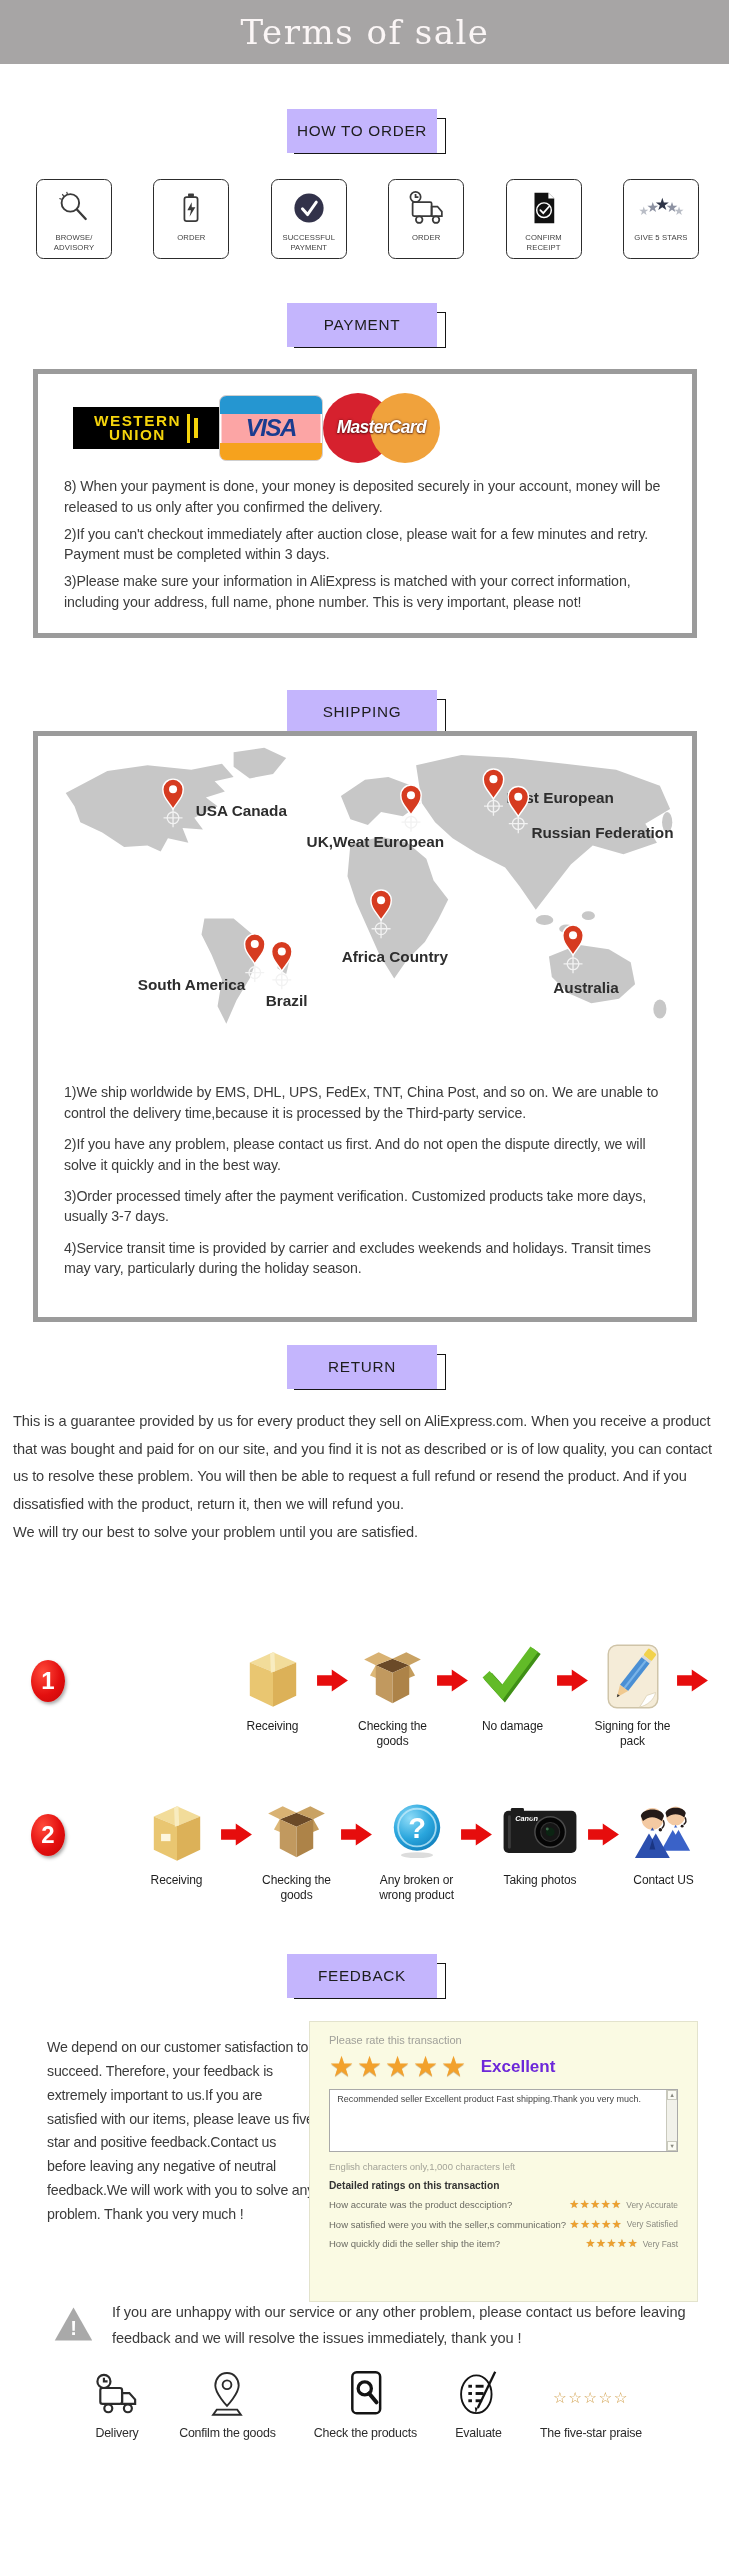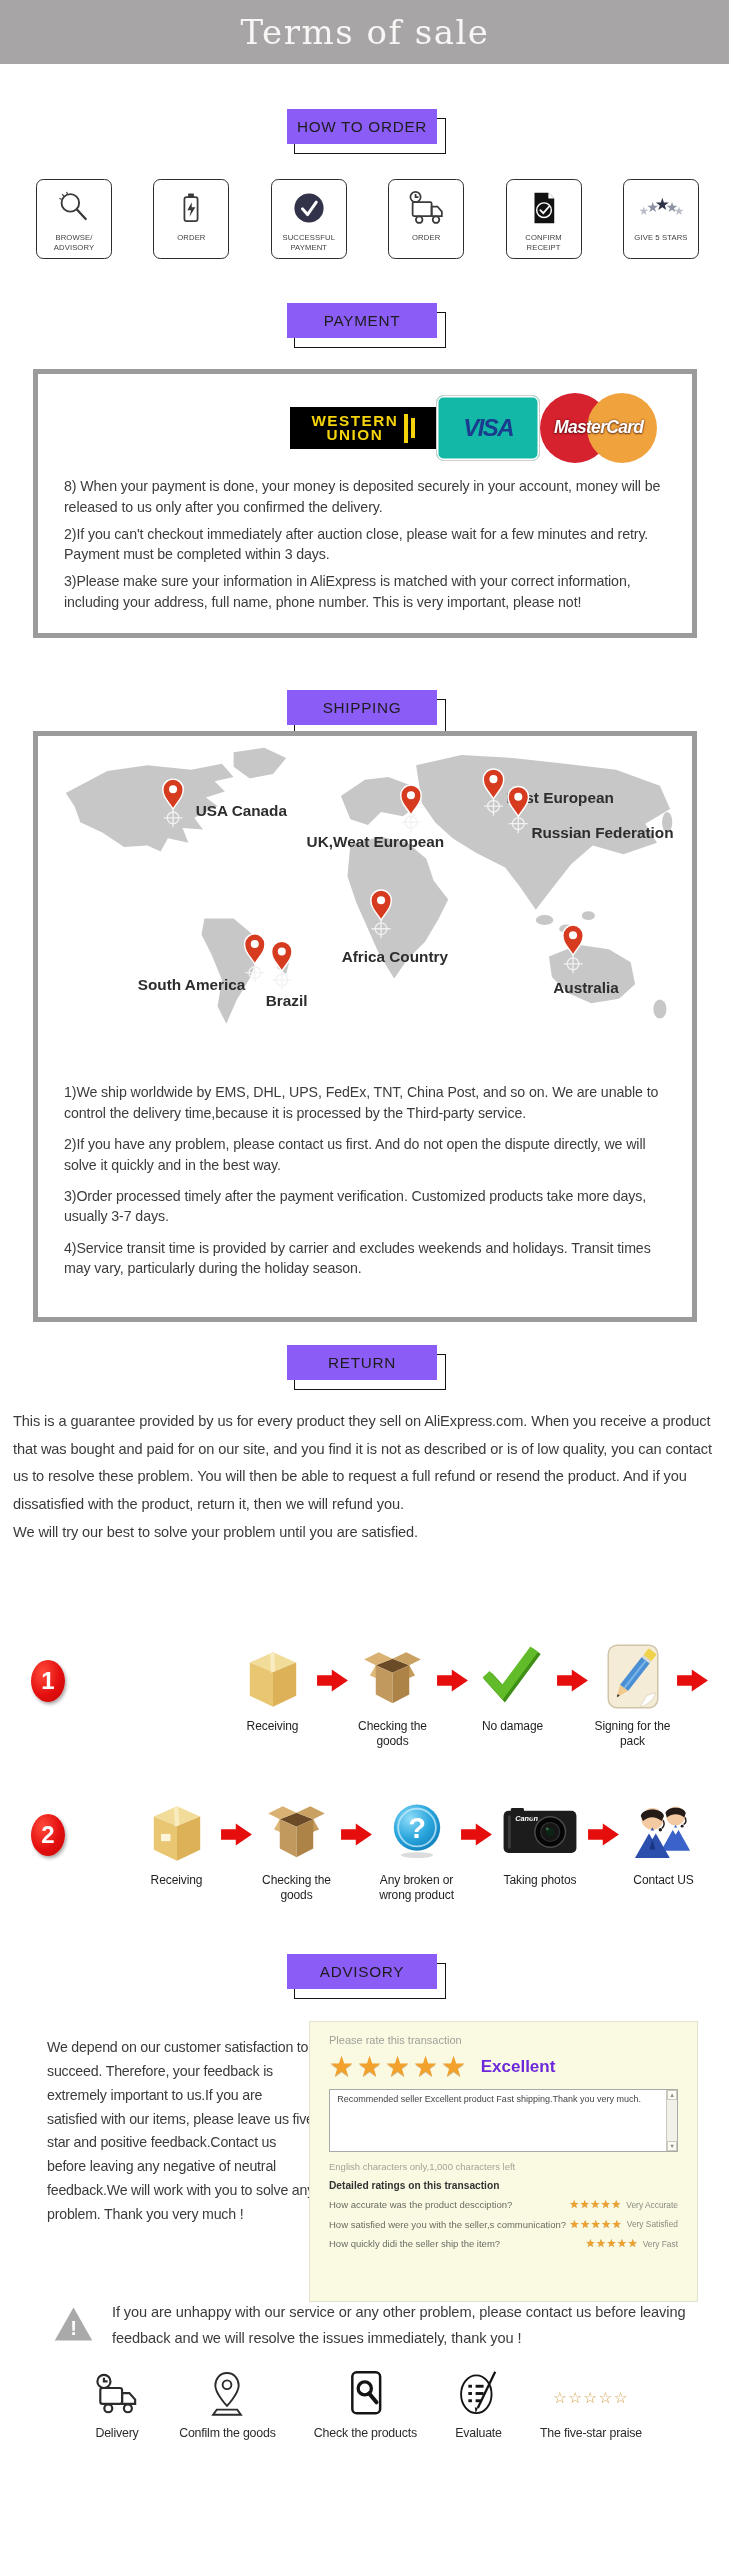--- a/index.html
+++ b/index.html
@@ -10,59 +10,59 @@
   
   .hero { position:absolute; left:0; top:0; width:730px; height:64px;
           background:#a7a5a5; display:flex; align-items:center; justify-content:center; }
   .hero h1 { font-family:"DejaVu Serif", serif; font-weight:400; font-size:34px;
              color:#fbf6f6; letter-spacing:1.5px; }
 
   
   .sec-head { position:absolute; left:50%; transform:translateX(-50%); width:156px; height:39px; }
   .sec-head .outline { position:absolute; left:7.3px; top:8.8px; width:152px; height:36px;
                        border:1.5px solid #151515; }
-  .sec-head .face { position:absolute; left:0; top:0; width:150px; height:35px; background:#8b5cf6;
+  .sec-head .face { position:absolute; left:0; top:0; width:150px; height:44px; background:#c4b5fd;
                     display:flex; align-items:center; justify-content:center;
                     font-size:15.3px; letter-spacing:0.7px; color:#1d1d1d; }
 
   
   .steps { position:absolute; top:179px; left:36px; width:663px;
            display:flex; justify-content:space-between; }
   .step-card { width:76px; height:80px; border:1.5px solid #2c2c2c; border-radius:7.3px;
                background:#fff; display:flex; flex-direction:column; align-items:center;
                justify-content:flex-start; padding-top:8.8px; }
   .step-card .sicon { height:38px; display:flex; align-items:center; justify-content:center; }
   .step-card .slabel { margin-top:5.8px; font-size:7.7px; color:#3f3f3f; text-align:center;
                        line-height:1.4; letter-spacing:0.1px; width:63px; }
 
   
   .frame { position:absolute; left:33px; width:664px; border:5.1px solid #9b9b9b; background:#fff; }
   .pay-frame { top:369px; height:269px; padding:10.2px 26px 0 26px; }
   .ship-frame { top:731px; height:591px; }
 
-  .logo-row { height:82px; display:flex; align-items:center; justify-content:flex-end;
+  .logo-row { height:82px; display:flex; align-items:center; justify-content:flex-start;
               padding:0 8.8px; margin-top:2.9px; }
   .wu { width:146px; height:42px; background:#000; display:flex; align-items:center;
         justify-content:center; gap:5.8px; }
   .wu .wu-txt { color:#f5d40c; font-weight:bold; font-size:15.3px; letter-spacing:1.5px;
                 line-height:.95; text-align:center; }
   .wu .bars { display:flex; gap:3.6px; align-items:center; height:29px; }
   .wu .bars i { display:block; width:3.6px; background:#f5d40c; }
   .wu .bars i:nth-child(1){ height:29px; } .wu .bars i:nth-child(2){ height:20.4px; }
   .disc-logo { position:relative; width:117px; height:70px; }
   .disc-logo .c { position:absolute; top:0; width:70px; height:70px; border-radius:50%; }
   .maestro .c1 { left:0; background:#2d94cf; }
   .maestro .c2 { right:0; background:#d6212e; }
   .mc .c1 { left:0; background:#d6212e; }
   .mc .c2 { right:0; background:#f0a23c; }
   .disc-logo .brand { position:absolute; left:0; right:0; top:24px; text-align:center;
         color:#fff; font-style:italic; font-weight:bold; font-size:19.7px; letter-spacing:-0.7px;
         text-shadow:0 0 2.2px rgba(60,10,10,.8), 0 0.7px 1.5px rgba(60,10,10,.6); }
   .visa { width:104px; height:66px; border:1.5px solid #cfcfcf; border-radius:7.3px; overflow:hidden;
-          display:flex; flex-direction:row; background:#14b8a6;
+          display:flex; flex-direction:column; background:#fca5a5;
           box-shadow:0 0 0 1.5px #fff inset; }
   .visa .band-top { height:17.5px; background:#2596d1; }
   .visa .band-bot { height:17.5px; background:#f6a21d; }
   .visa .mid { flex:1; display:flex; align-items:center; justify-content:center;
                font-style:italic; font-weight:bold; font-size:24px; color:#1a3c8f;
                letter-spacing:-1.5px; }
 
   .notes { margin-top:7.3px; }
   .notes p { font-size:14.2px; line-height:1.44; color:#3c3c3c; margin-bottom:6.6px;
              letter-spacing:-0.1px; }
@@ -514,21 +514,21 @@
               <circle cx="43" cy="41" r="2.4" fill="#241a18"></circle>
             </g>
         </svg>
       </div>
       <div class="flabel">Contact US</div>
     </div>
   </div>
 
   <div class="sec-head" style="top:1954px">
     <div class="outline"></div>
-    <div class="face">ADVISORY</div>
+    <div class="face">FEEDBACK</div>
   </div>
 
   <div class="fb-intro">We depend on our customer satisfaction to succeed. Therefore, your feedback is extremely important to us.If you are satisfied with our items, please leave us five star and positive feedback.Contact us before leaving any negative of neutral feedback.We will work with you to solve any problem. Thank you very much !</div>
 
   <div class="fb-panel">
     <div class="fb-rate">Please rate this transaction</div>
     <div class="fb-stars-row">
       <span class="big-stars">★★★★★</span>
       <span class="fb-word">Excellent</span>
     </div>

